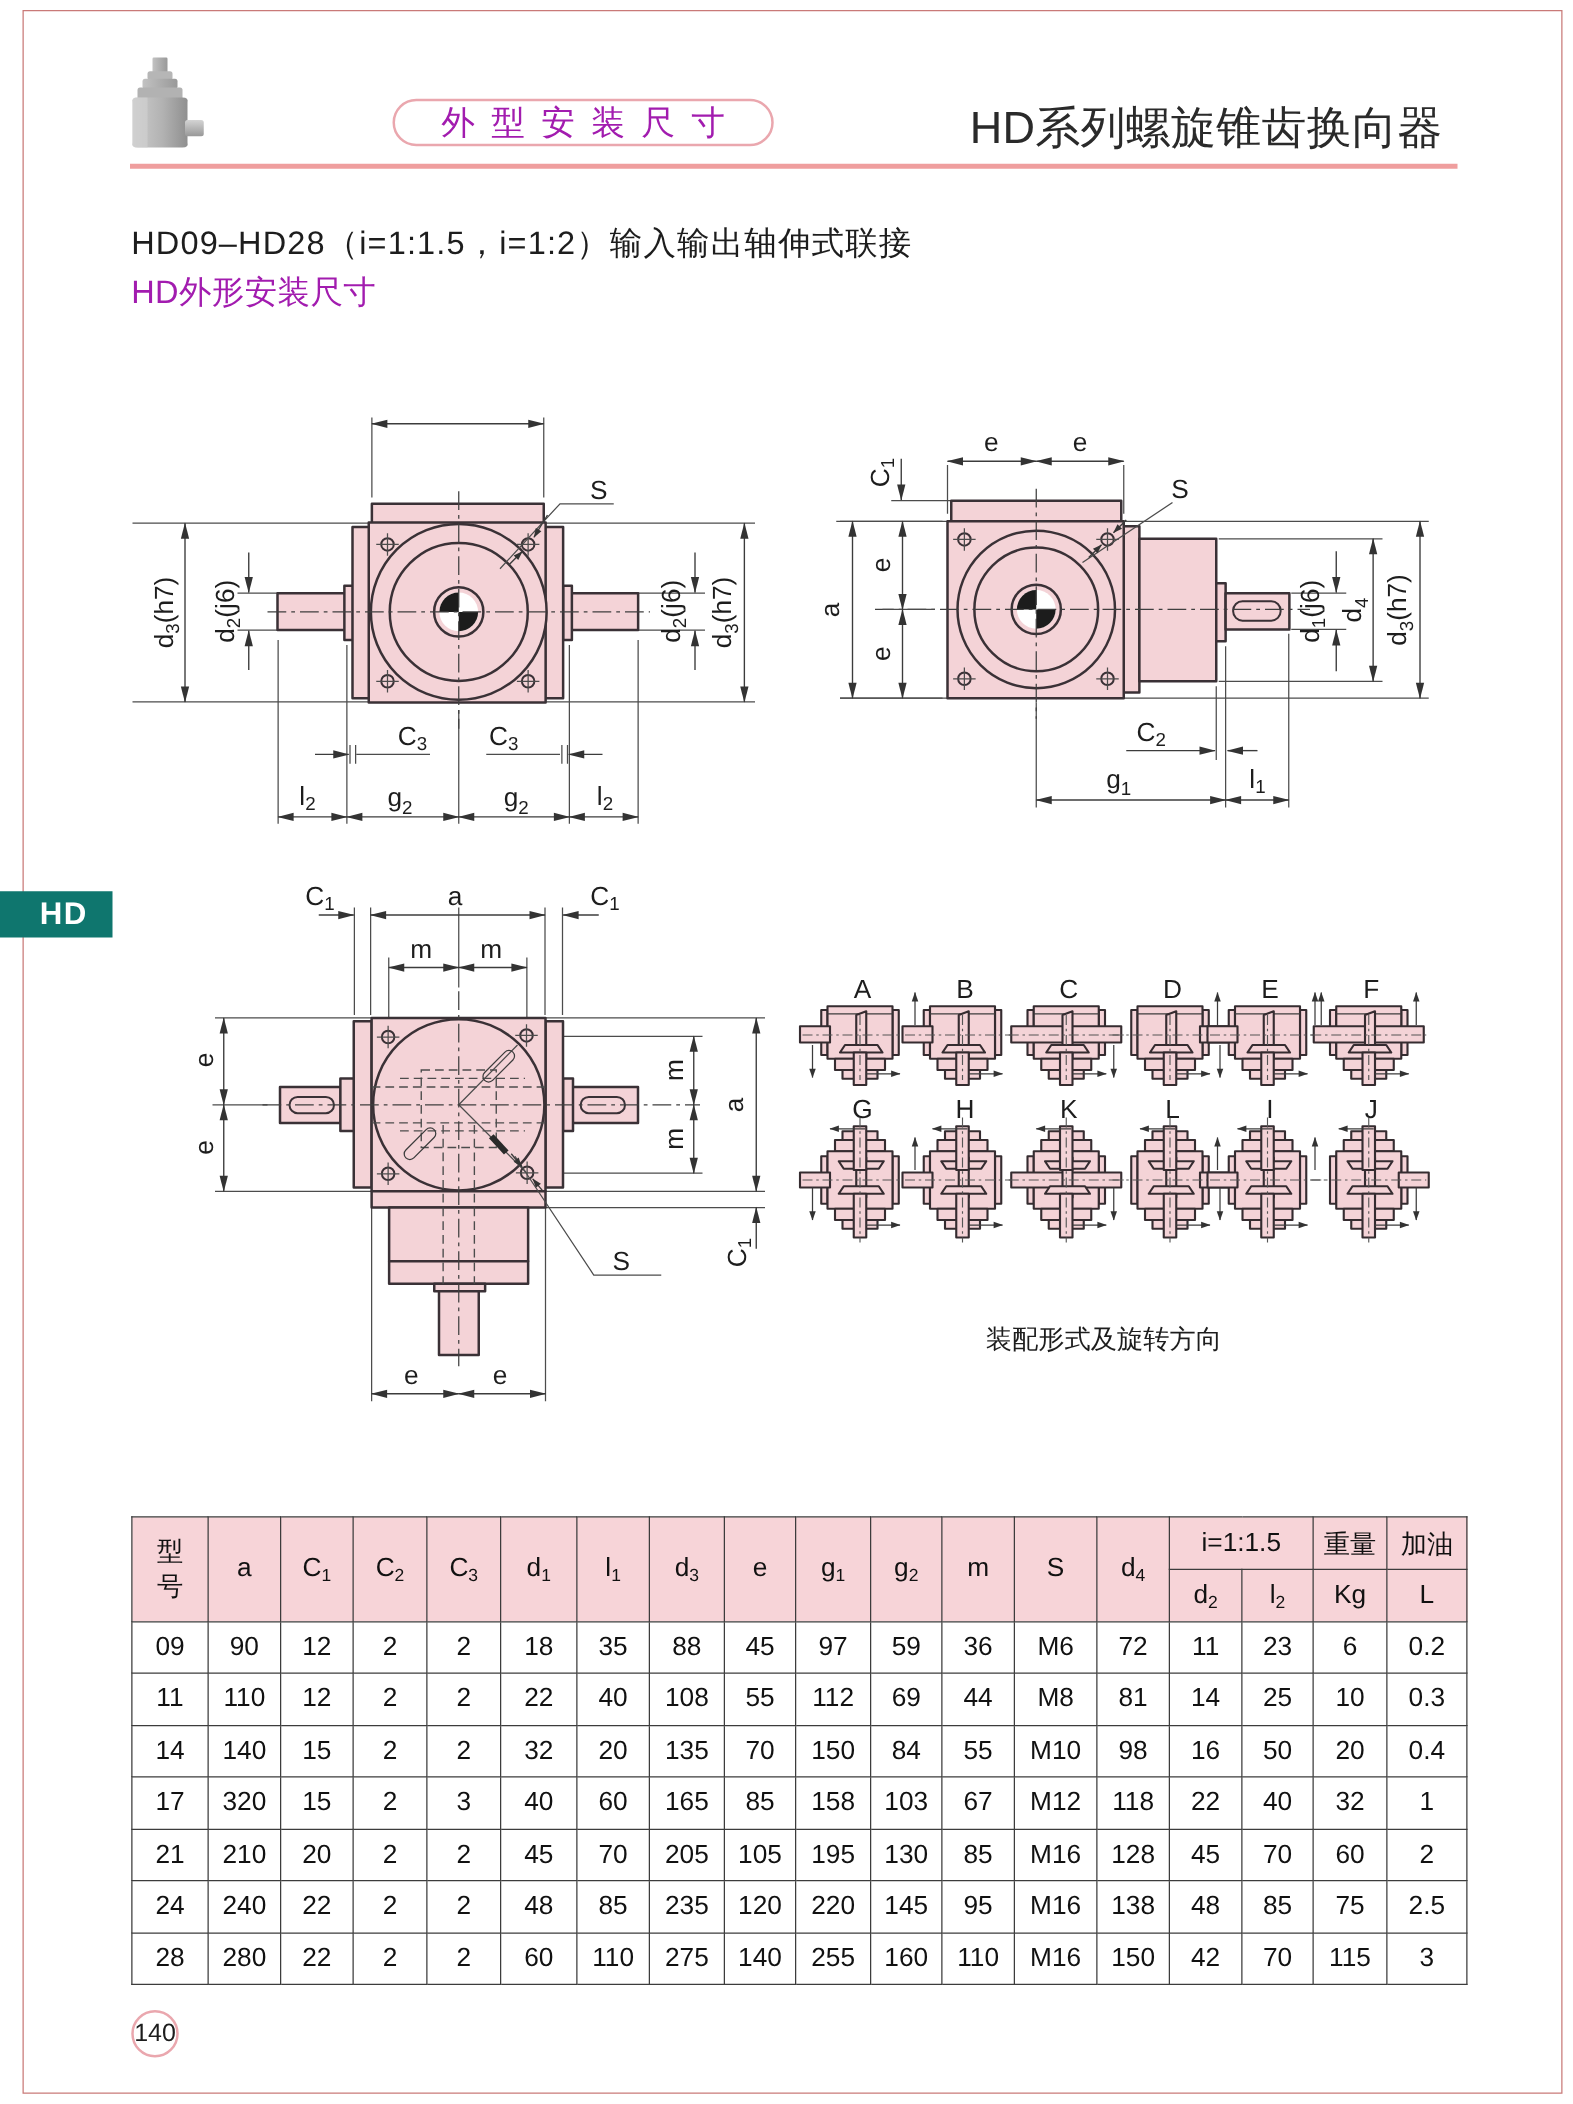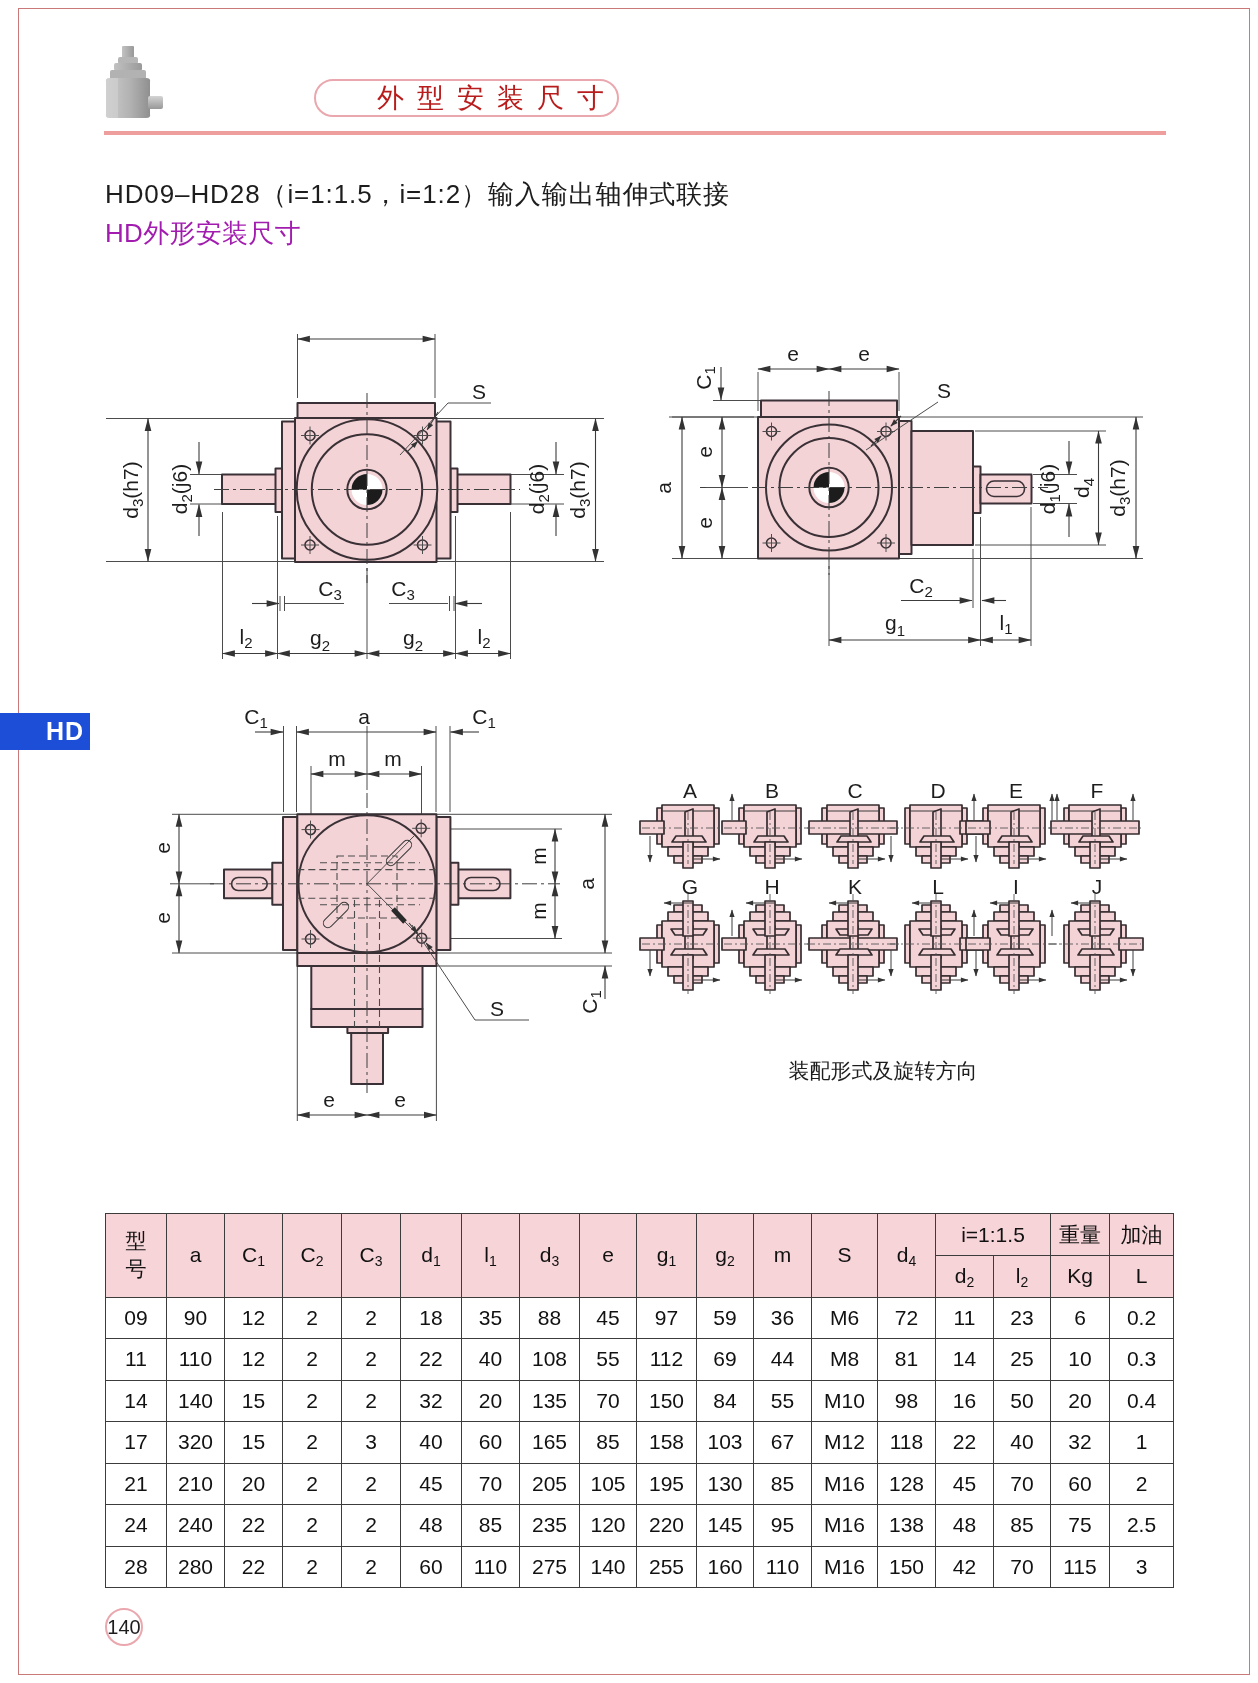--- a/index.html
+++ b/index.html
@@ -1,39 +1,40 @@
 <!DOCTYPE html>
 <html><head><meta charset="utf-8">
 <style>
 html,body{margin:0;padding:0;background:#fff}
 .page{position:relative;width:1258px;height:1683px;background:#fff;font-family:"Liberation Sans",sans-serif;overflow:hidden}
 .abs{position:absolute}
 .pageborder{position:absolute;left:18px;top:8px;width:1232px;height:1667px;border:1px solid #c97a78;box-sizing:border-box}
 .hrule{position:absolute;left:104px;top:131px;width:1062px;height:4px;background:#ef9e9e}
-.pill{position:absolute;left:314px;top:79px;width:305px;height:38px;border:2px solid #eaa7ae;border-radius:21px;box-sizing:border-box;text-align:right;line-height:34px;font-size:27px;color:#b91c1c;letter-spacing:13px;text-indent:13px}
+.pill{position:absolute;left:314px;top:79px;width:305px;height:38px;border:2px solid #eaa7ae;border-radius:21px;box-sizing:border-box;text-align:center;line-height:34px;font-size:27px;color:#a21caf;letter-spacing:13px;text-indent:13px}
 .title{position:absolute;top:78px;right:104px;font-size:36px;color:#2a2a2a;letter-spacing:0.2px;white-space:nowrap}
 .sub1{position:absolute;left:105px;top:177px;font-size:26px;color:#1d1d1d;letter-spacing:0.9px;white-space:nowrap}
 .sub2{position:absolute;left:105px;top:216px;font-size:26px;color:#a21caf;letter-spacing:0.3px;white-space:nowrap}
-.hdtab{position:absolute;left:0;top:713px;width:90px;height:37px;background:#1d4ed8;color:#fff;font-size:25px;font-weight:bold;line-height:37px;text-align:right;padding-right:6px;box-sizing:border-box;letter-spacing:1px}
+.hdtab{position:absolute;left:0;top:713px;width:90px;height:37px;background:#0f766e;color:#fff;font-size:25px;font-weight:bold;line-height:37px;text-align:right;padding-right:20px;box-sizing:border-box;letter-spacing:1px}
 .pagenum{position:absolute;left:105px;top:1608px;width:38px;height:38px;border:2px solid #eaa7ae;border-radius:50%;box-sizing:border-box;text-align:center;line-height:34px;font-size:20px;color:#1d1d1d}
 table.dim{position:absolute;left:105px;top:1213px;border-collapse:collapse;table-layout:fixed;font-size:21px;color:#111}
 table.dim td{border:1.5px solid #3c3c3c;text-align:center;padding:0;height:40.5px;background:#fff}
 table.dim td.h{background:#f7d4d8}
 table.dim tr.hrow{background:#f7d4d8}
 table.dim sub{font-size:14px;vertical-align:-4px;line-height:0}
 </style></head>
 <body>
 <div class="page">
 
 <div class="pageborder"></div>
 
 <div class="hrule"></div>
 
 <div class="pill">外型安装尺寸</div>
 
+<div class="title">HD系列螺旋锥齿换向器</div>
 
 <div class="sub1">HD09–HD28（i=1:1.5，i=1:2）输入输出轴伸式联接</div>
 
 <div class="sub2">HD外形安装尺寸</div>
 
 <div class="hdtab">HD</div>
 
 <svg class="abs" style="left:96px;top:44px" width="72" height="78" viewBox="0 0 72 78">
 <defs>
 <linearGradient id="gb1" x1="0" y1="0" x2="1" y2="0">

